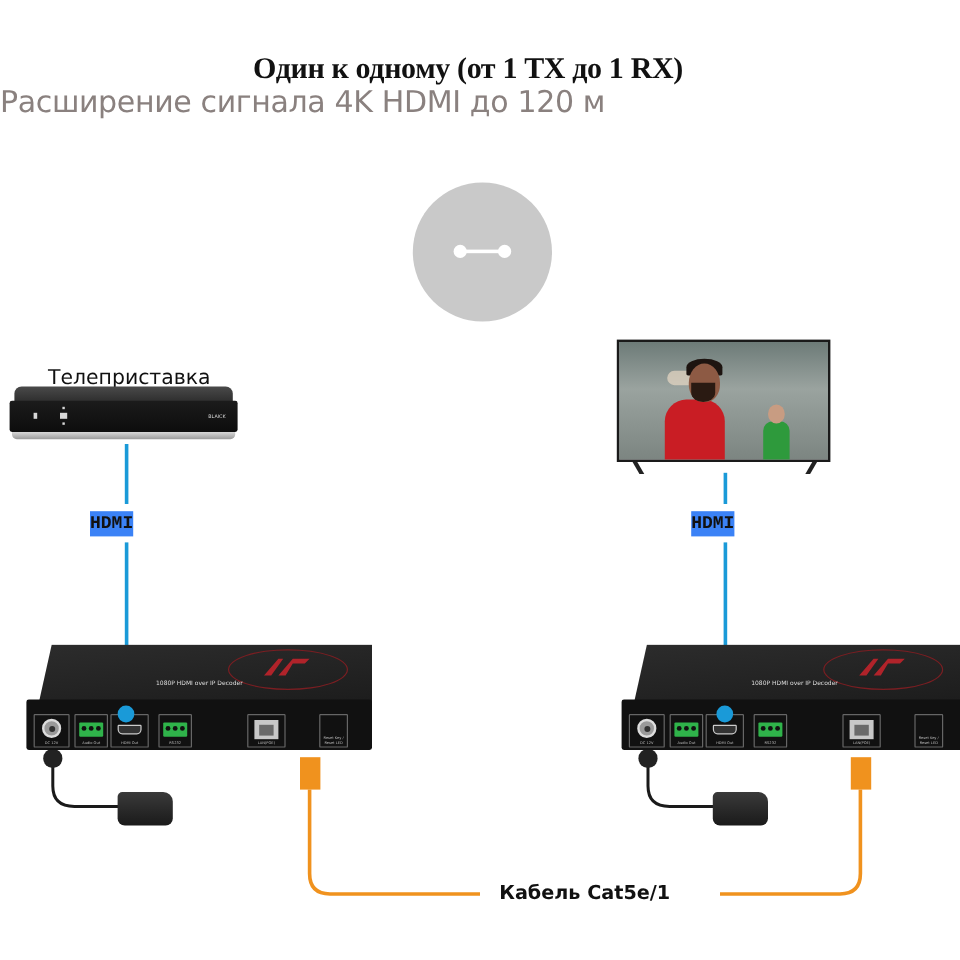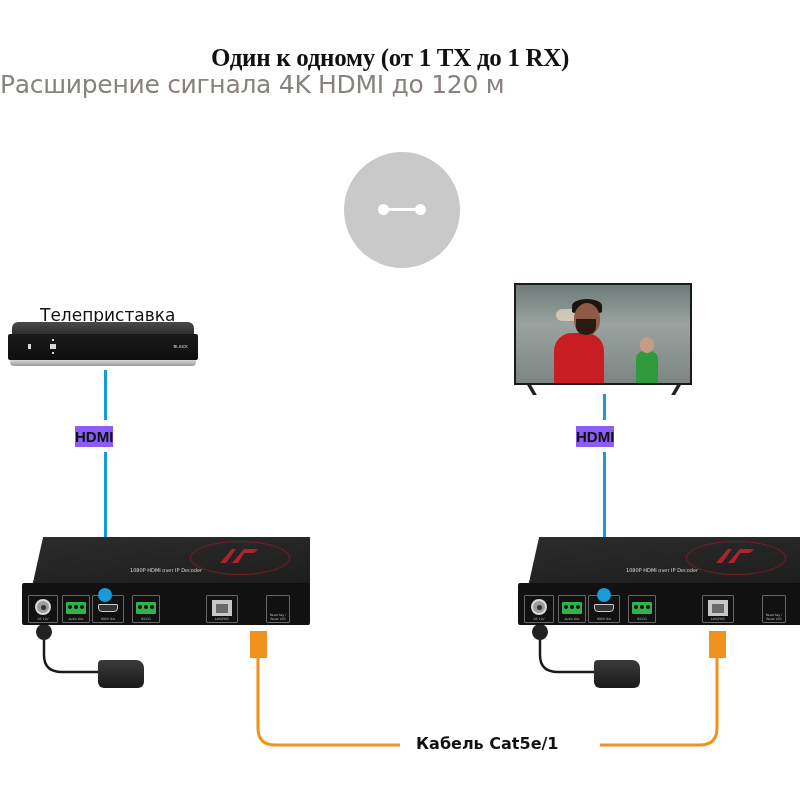--- a/index.html
+++ b/index.html
@@ -25,22 +25,22 @@
     position: absolute; left: 39px; top: 56px; width: 38px; height: 3px; background: #fff;
   }
   .link-circle .dot {
     position: absolute; top: 52px; width: 11px; height: 11px; border-radius: 50%; background: #fff;
   }
 
   .device-label {
     position: absolute; font-family: "DejaVu Sans", sans-serif; font-size: 17px; color: #111;
   }
   .hdmi-label {
-    position: absolute; font-family: Liberation Sans, sans-serif; font-weight: bold; font-size: 15px; color: #111;
-    background: #8b5cf6; padding: 2px 0;
+    position: absolute; font-family: Liberation Mono, monospace; font-weight: bold; font-size: 15px; color: #111;
+    background: #3b82f6; padding: 2px 0;
   }
   .cable-label {
     position: absolute; left: 410px; top: 734px; font-family: "DejaVu Sans", sans-serif;
     font-weight: bold; font-size: 16px; color: #111; background: #fff; padding: 0 6px;
   }
 
   .vline { position: absolute; width: 3px; background: #1a9ad8; }
   .vline-dot { position: absolute; width: 14px; height: 14px; border-radius: 50%; background: #1a9ad8; }
 
   

